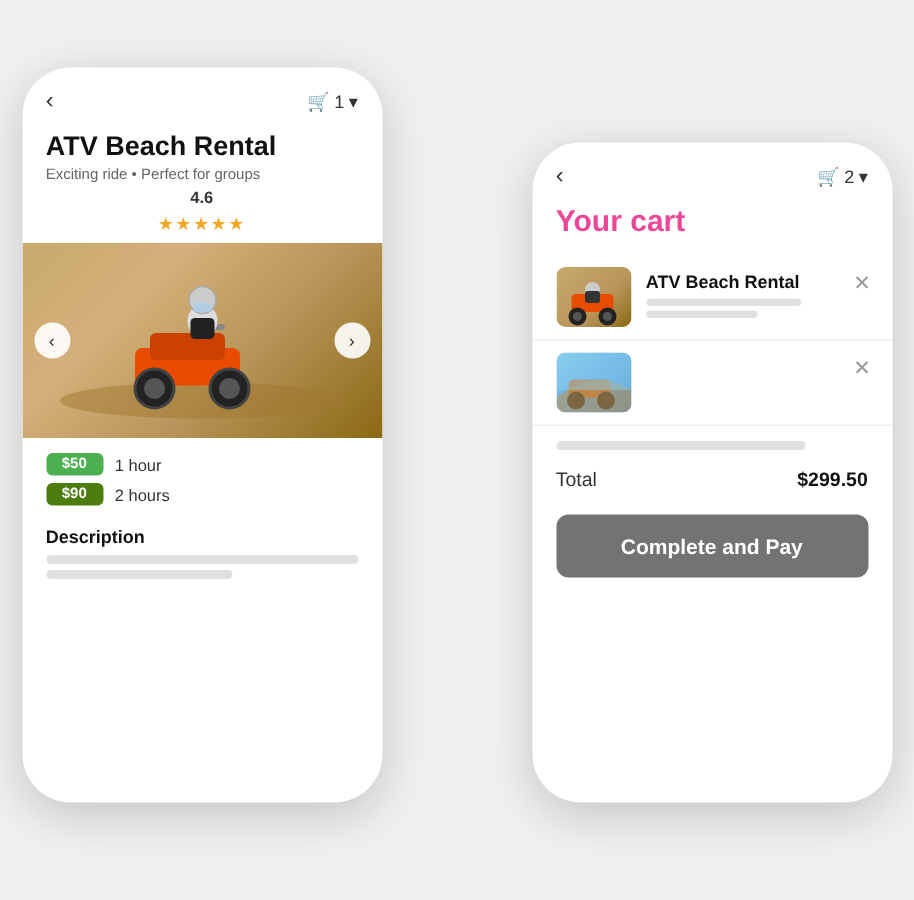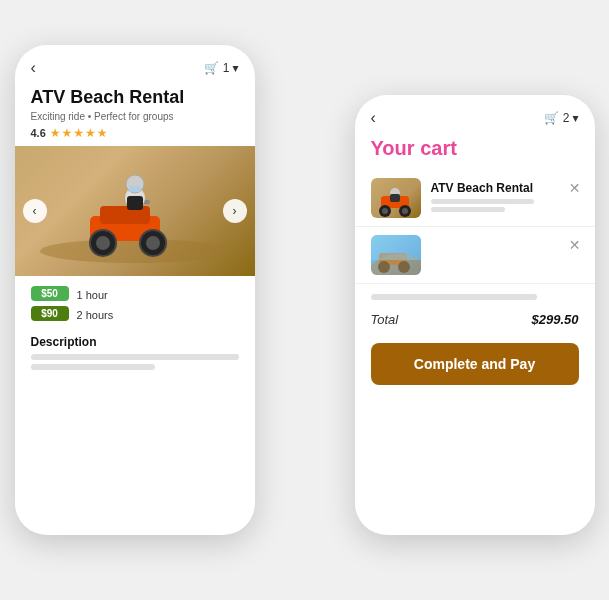--- a/index.html
+++ b/index.html
@@ -95,20 +95,21 @@
     .product-subtitle {
       font-size: 10px;
       color: #666;
       margin-top: 2px;
     }
     .stars-row {
       display: flex;
       align-items: center;
       gap: 4px;
       margin-top: 4px;
+      flex-direction: column;
     }
     .rating-num {
       font-size: 11px;
       font-weight: 600;
       color: #333;
     }
     .stars {
       color: #f5a623;
       font-size: 12px;
       letter-spacing: 1px;
@@ -273,36 +274,35 @@
       background: #e0e0e0;
       border-radius: 3px;
       width: 80%;
       margin-bottom: 10px;
     }
     .total-row {
       display: flex;
       justify-content: space-between;
       align-items: center;
       padding-top: 2px;
-      font-style: italic;
     }
     .total-label {
       font-size: 13px;
       font-weight: 500;
       color: #333;
     }
     .total-amount {
       font-size: 13px;
       font-weight: 700;
       color: #111;
     }
 
     .pay-btn {
       margin: 8px 16px 16px;
-      background: #a16207;
+      background: #737373;
       color: #fff;
       border: none;
       border-radius: 8px;
       padding: 13px;
       font-size: 14px;
       font-weight: 600;
       cursor: pointer;
       width: calc(100% - 32px);
       text-align: center;
     }

